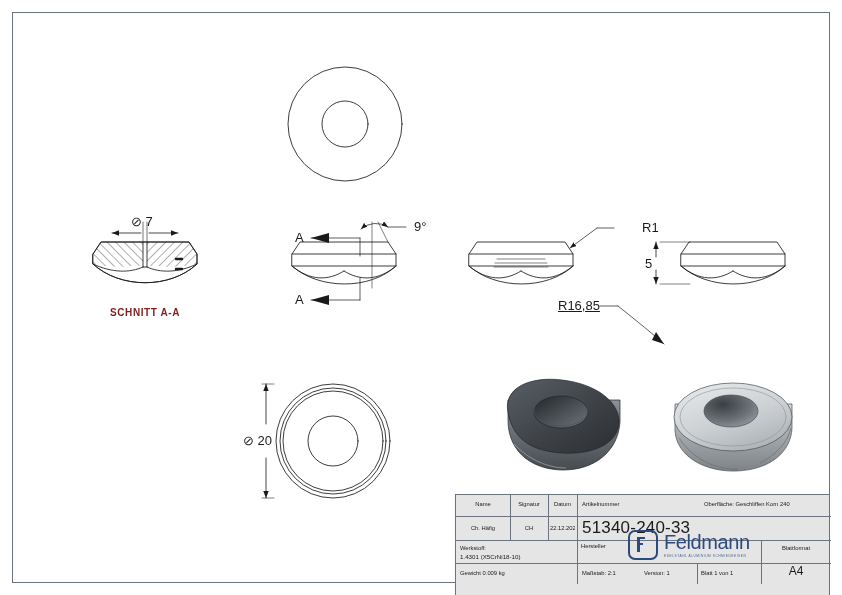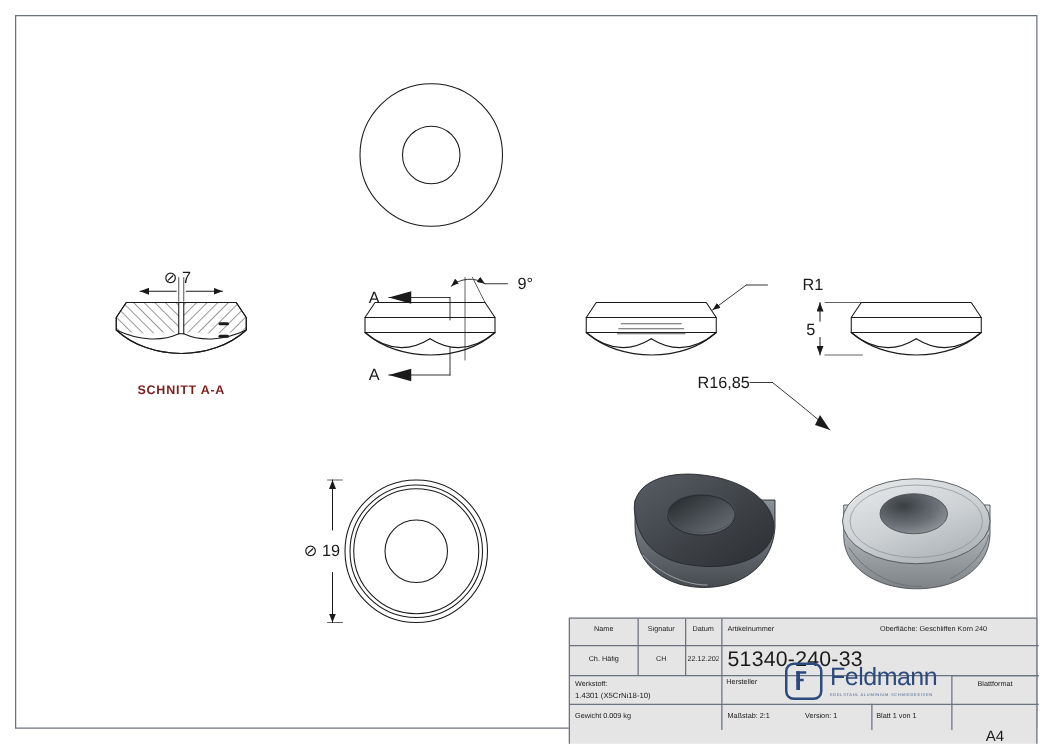--- a/index.html
+++ b/index.html
@@ -340,25 +340,25 @@
   <div class="lbl-schnitt" style="left:110px; top:307px;">SCHNITT A-A</div>
 
   <div class="dimtext" style="left:414px; top:219px;">9°</div>
 
   <div class="dimtext" style="left:295px; top:230px; font-size:13px;">A</div>
 
   <div class="dimtext" style="left:295px; top:292px; font-size:13px;">A</div>
 
   <div class="dimtext" style="left:616px; top:220px;margin-left:26px;">R1</div>
 
-  <div class="dimtext" style="left:558px; top:298px;">R16,85</div>
+  <div class="dimtext" style="left:558px; top:298px;text-decoration:underline;">R16,85</div>
 
   <div class="dimtext" style="left:645px; top:256px;">5</div>
 
-  <div class="dimtext" style="left:243px; top:433px;">⊘ 19</div>
+  <div class="dimtext" style="left:243px; top:433px;">⊘ 20</div>
 
   <div class="titleblock">
 
     <div class="tb-line tb-h" style="left:0; top:21px; width:375px;"></div>
     <div class="tb-line tb-h" style="left:0; top:45px; width:375px;"></div>
     <div class="tb-line tb-h" style="left:0; top:68px; width:375px;"></div>
     <div class="tb-line tb-h" style="left:305px; top:45px; width:70px;"></div>
 
     <div class="tb-line tb-v" style="left:54px; top:0; height:45px;"></div>
     <div class="tb-line tb-v" style="left:92px; top:0; height:45px;"></div>
@@ -378,21 +378,21 @@
     <div class="tb-cell t-small center" style="left:56px; top:30px; width:34px;">CH</div>
     <div class="tb-cell t-small center" style="left:94px; top:30px; width:25px;">22.12.2021</div>
     <div class="tb-cell t-big" style="left:126px; top:24px; width:180px;">51340-240-33</div>
 
     <div class="tb-cell t-small" style="left:4px; top:50px; width:112px;">Werkstoff:</div>
     <div class="tb-cell t-mid" style="left:4px; top:59px; width:112px;">1.4301 (X5CrNi18-10)</div>
 
     <div class="tb-cell t-small" style="left:125px; top:48px; width:80px;">Hersteller</div>
 
     <div class="tb-cell t-small center" style="left:307px; top:50px; width:66px;">Blattformat</div>
-    <div class="tb-cell t-a4 center" style="left:307px; top:70px; width:66px;margin-top:18px;">A4</div>
+    <div class="tb-cell t-a4 center" style="left:307px; top:70px; width:66px;">A4</div>
 
     <div class="logo-wrap">
       <div class="logo-mark">
         <div class="logo-bar2"></div>
       </div>
       <div class="logo-col">
         <div class="logo-text">Feldmann</div>
         <div class="logo-sub">EDELSTAHL  ALUMINIUM  SCHMIEDEEISEN</div>
       </div>
     </div>

